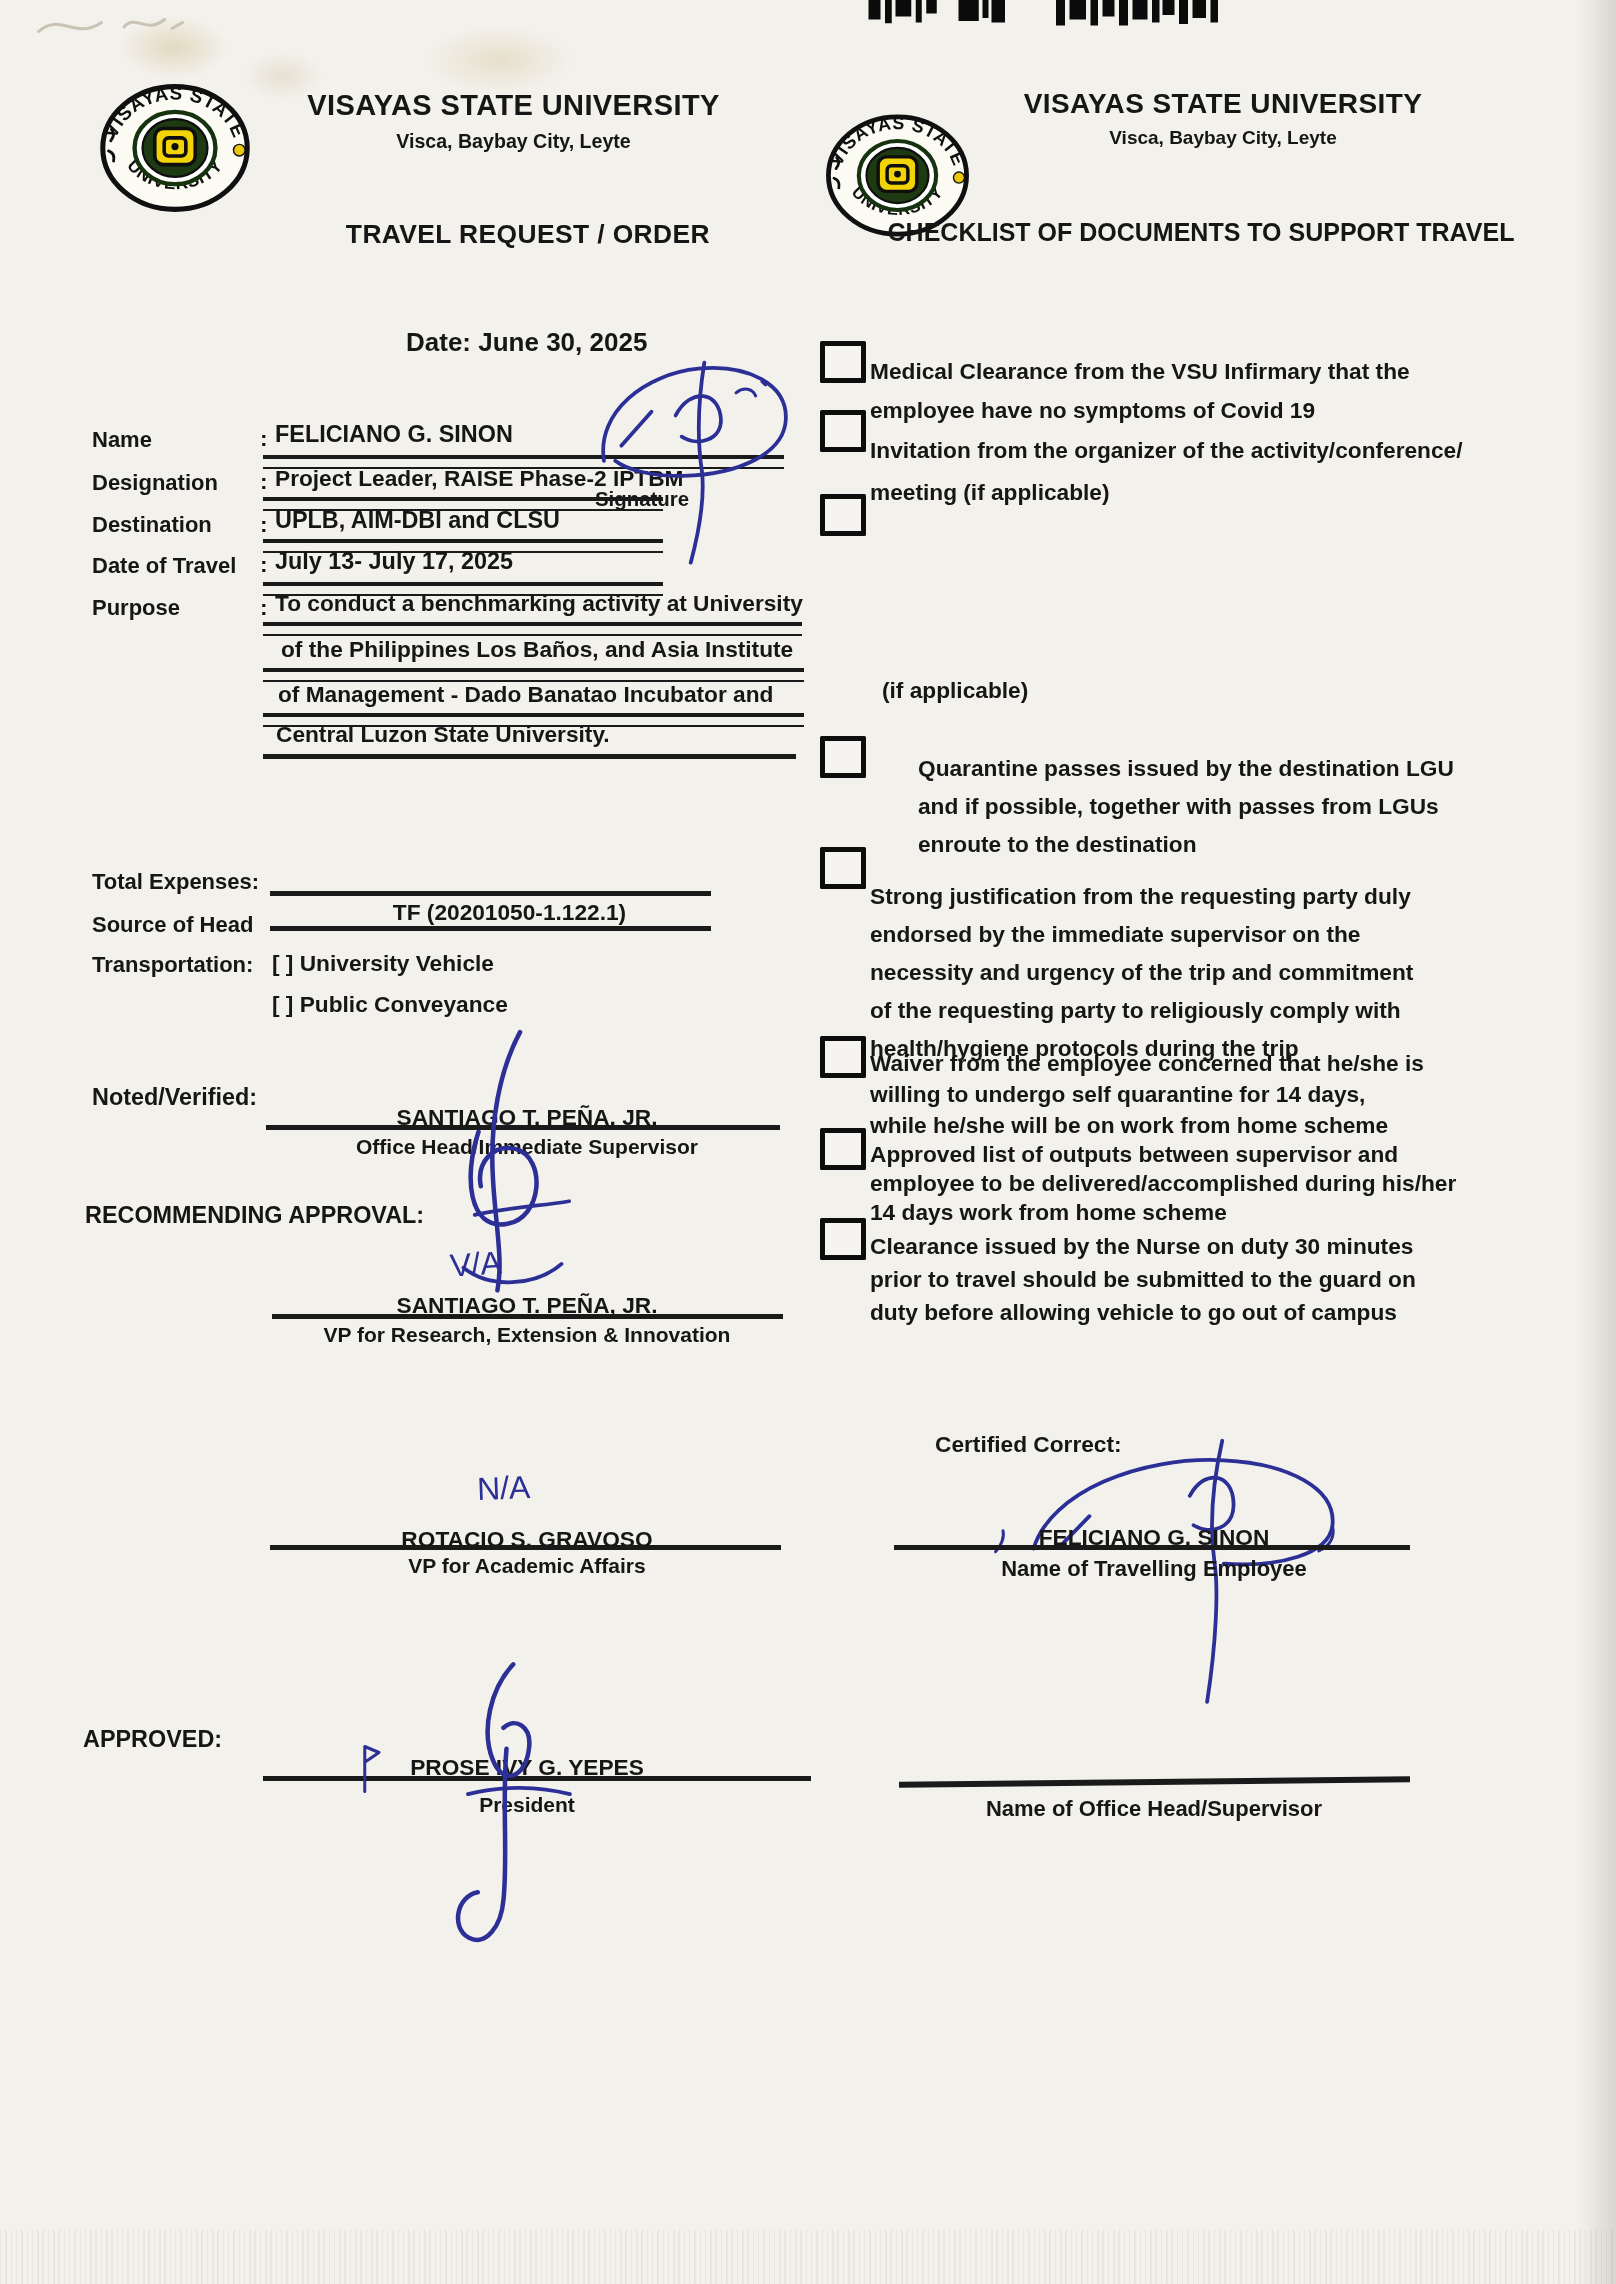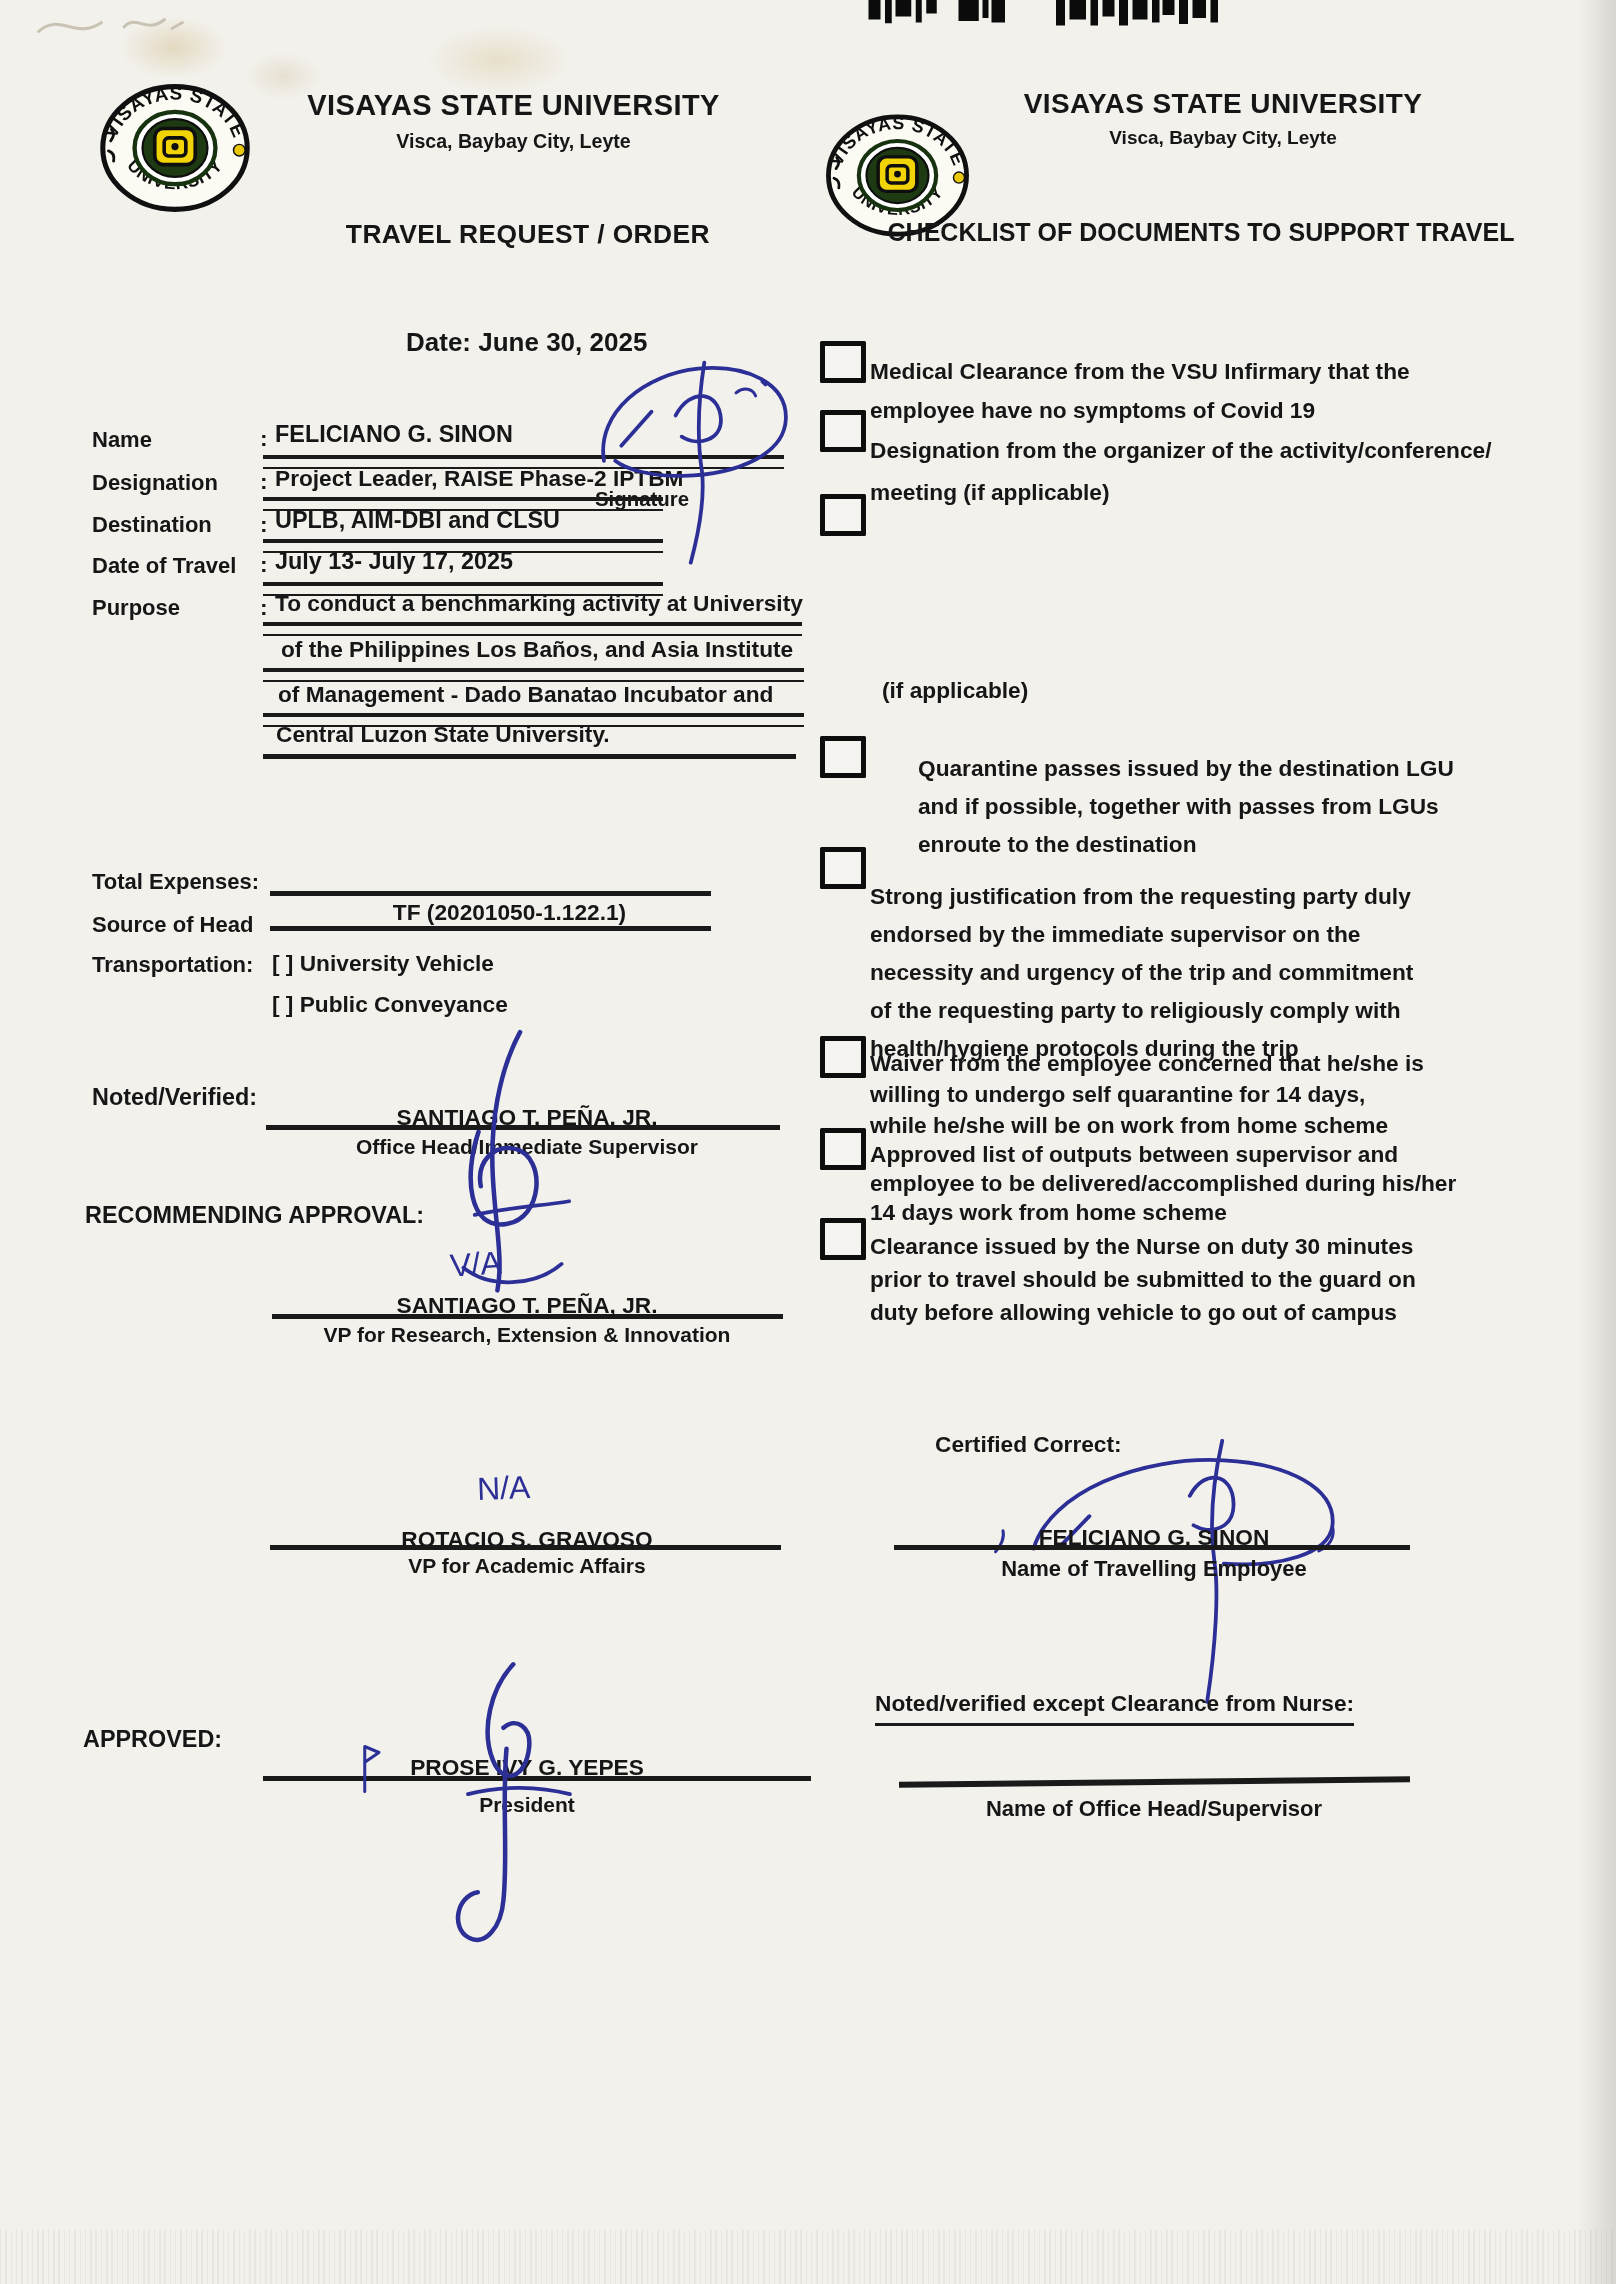--- a/index.html
+++ b/index.html
@@ -200,21 +200,21 @@
   <div class="t ctr" style="left:989px;top:88px;width:468px;font-size:28px;letter-spacing:0.4px;">VISAYAS STATE UNIVERSITY</div>
   <div class="t ctr" style="left:989px;top:127px;width:468px;font-size:19px;">Visca, Baybay City, Leyte</div>
 
   <div class="t ctr" style="left:831px;top:218px;width:740px;font-size:25px;">CHECKLIST OF DOCUMENTS TO SUPPORT TRAVEL</div>
 
   <span class="cbox" style="left:820px;top:341px;"></span>
   <div class="cl-text" style="left:870px;top:352px;font-size:22.7px;line-height:39px;">Medical Clearance from the VSU Infirmary that the
 employee have no symptoms of Covid 19</div>
 
   <span class="cbox" style="left:820px;top:410px;"></span>
-  <div class="cl-text" style="left:870px;top:429px;font-size:22.7px;line-height:42px;">Designation from the organizer of the activity/conference/
+  <div class="cl-text" style="left:870px;top:429px;font-size:22.7px;line-height:42px;">Invitation from the organizer of the activity/conference/
 meeting (if applicable)</div>
 
   <span class="cbox" style="left:820px;top:494px;"></span>
 
   <div class="t" style="left:882px;top:677px;font-size:22.7px;">(if applicable)</div>
 
   <span class="cbox" style="left:820px;top:736px;"></span>
   <div class="cl-text" style="left:870px;top:749px;font-size:22.7px;line-height:38px;margin-left:48px;"> Quarantine passes issued by the destination LGU
 and if possible, together with passes from LGUs
 enroute to the destination</div>
@@ -252,19 +252,18 @@
   </svg>
 
   <svg class="sig" style="left:994px;top:1529px;" width="15" height="26" viewBox="0 0 20 34">
     <path stroke-width="4" stroke="#23266f" d="M 12 2 C 14 10 10 22 2 30"></path>
   </svg>
 
   <div class="t ctr" style="left:897px;top:1524px;width:514px;font-size:22.7px;">FELICIANO G. SINON</div>
   <div class="ul1" style="left:894px;top:1545px;width:516px;"></div>
   <div class="t ctr" style="left:897px;top:1556px;width:514px;font-size:22px;">Name of Travelling Employee</div>
 
-  <div class="t" style="left:875px;top:1690px;font-size:22.7px;border-bottom:3.8px solid #1a1a1a;padding-bottom:6px;">Noted/verified except Clearance from Nurse:</div>
 
   <div class="ul1" style="left:899px;top:1779px;width:511px;border-top-width:6px;transform:rotate(-0.6deg);"></div>
   <div class="t ctr" style="left:897px;top:1796px;width:514px;font-size:22px;">Name of Office Head/Supervisor</div>
 
 </div>
 
 
 </body></html>

